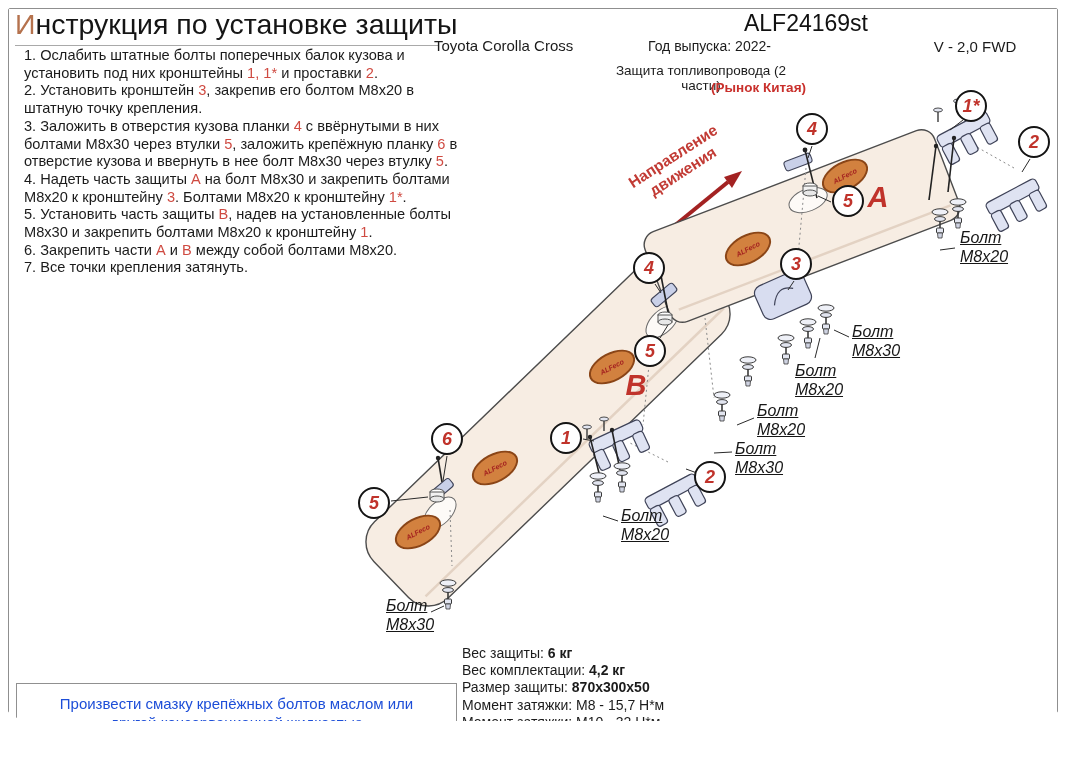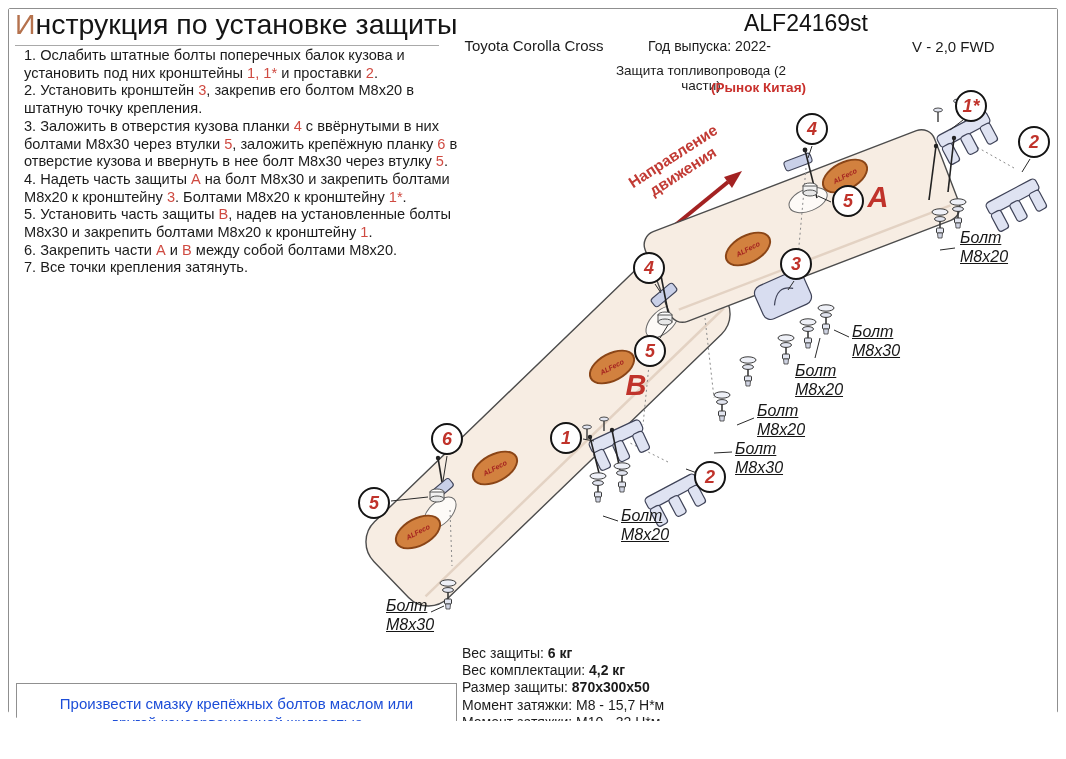--- a/index.html
+++ b/index.html
@@ -5,24 +5,24 @@
   html,body{margin:0;padding:0;background:#fff;}
   #page{position:relative;width:1066px;height:721px;background:#fff;overflow:hidden;
         font-family:"Liberation Sans",sans-serif;color:#1b1b1b;border-radius:30px;}
   .border-box{position:absolute;left:8px;top:8px;width:1048px;height:740px;border:1px solid #8f8f8f;}
   .title{position:absolute;left:15px;top:8px;width:424px;font-size:28.5px;color:#151515;
          border-bottom:1px solid #a9a9a9;padding-bottom:4px;white-space:nowrap;}
   .title .cap{color:#b5724d;}
   .steps{position:absolute;left:24px;top:47px;width:448px;font-size:14.6px;line-height:17.7px;}
   .steps p{margin:0;}
   .accent{color:#cf4a41;}
-  .hdr-vehicle{position:absolute;left:434px;top:37px;width:200px;text-align:center;font-size:15px;}
+  .hdr-vehicle{position:absolute;left:434px;top:37px;width:200px;font-size:15px;}
   .hdr-code{position:absolute;left:648px;top:10px;width:220px;text-align:right;font-size:23px;color:#111;}
   .hdr-year{position:absolute;left:648px;top:38px;width:220px;text-align:left;font-size:14px;}
-  .hdr-engine{position:absolute;left:912px;top:38px;width:126px;font-size:15px;}
+  .hdr-engine{position:absolute;left:912px;top:38px;width:126px;text-align:center;font-size:15px;}
   .hdr-product{position:absolute;left:596px;top:63px;width:210px;text-align:center;font-size:13.5px;}
   .hdr-market{position:absolute;left:596px;top:80px;width:210px;text-align:right;font-size:13.5px;color:#c9302c;font-weight:bold;}
   .dir-label{position:absolute;left:599px;top:146px;width:158px;text-align:center;font-size:15.5px;
              font-weight:bold;color:#c23b35;transform:rotate(-33deg);line-height:18px;}
   .callout{position:absolute;width:28px;height:28px;border:2.5px solid #141414;border-radius:50%;
            background:#fff;color:#c0332b;font-weight:bold;font-style:italic;font-size:18px;
            display:flex;align-items:center;justify-content:center;transform:translate(-50%,-50%);}
   .part-label{position:absolute;transform:translate(-50%,-50%);font-size:29px;font-weight:bold;
               font-style:italic;color:#c0332b;}
   .bolt-label{position:absolute;font-style:italic;font-size:16px;line-height:19px;color:#161616;}

